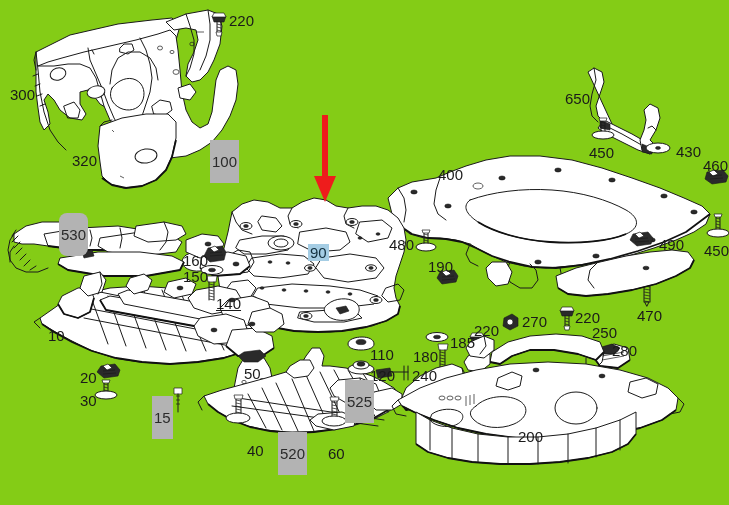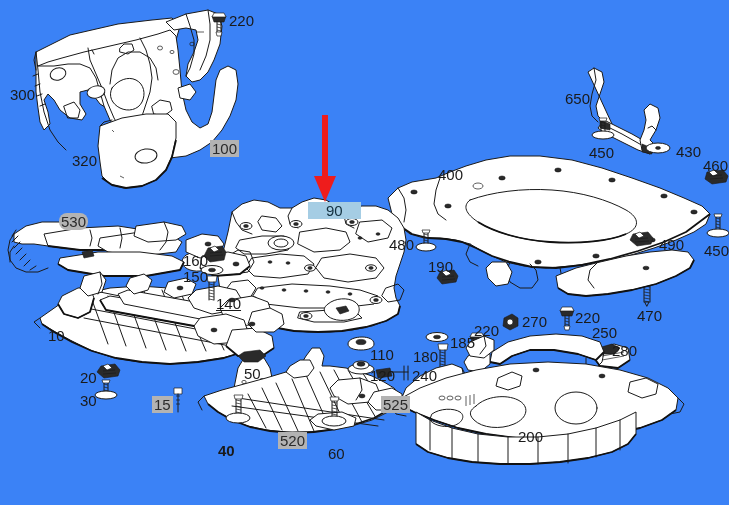--- a/index.html
+++ b/index.html
@@ -5,47 +5,48 @@
 <style>
   html, body {
     margin: 0;
     padding: 0;
     background: #ffffff;
   }
   #page {
     position: relative;
     width: 729px;
     height: 505px;
-    background: #3b82f6;
+    background: #84cc16;
     font-family: "Liberation Sans", sans-serif;
     overflow: hidden;
   }
   #artwork {
     position: absolute;
     left: 0; top: 0;
     width: 729px; height: 505px;
   }
   .callout {
     position: absolute;
     font-family: "Liberation Sans", sans-serif;
     font-size: 15px;
     line-height: 17px;
     color: #1a1a1a;
     white-space: nowrap;
     letter-spacing: 0px;
   }
   .callout.hl-gray {
     background: #b3b3b3;
     color: #2b2b2b;
-    padding: 0px 2px;
+    padding: 13px 2px;
   }
   .callout.hl-blue {
     background: #a5cde4;
     color: #13303f;
-    padding: 0px 18px;
+    padding: 0px 2px;
+    margin-top: 42px;
   }
   #arrow-layer {
     position: absolute;
     left: 0; top: 0;
     width: 729px; height: 505px;
     pointer-events: none;
   }
 </style>
 </head>
 <body>
@@ -559,20 +560,20 @@
       <div class="callout" style="left: 450px; top: 334px;">185</div>
       <div class="callout" style="left: 370px; top: 346px;">110</div>
       <div class="callout" style="left: 413px; top: 348px;">180</div>
       <div class="callout" style="left: 612px; top: 342px;">280</div>
       <div class="callout" style="left: 370px; top: 367px;">120</div>
       <div class="callout" style="left: 412px; top: 367px;">240</div>
       <div class="callout" style="left: 80px; top: 369px;">20</div>
       <div class="callout" style="left: 244px; top: 365px;">50</div>
       <div class="callout" style="left: 80px; top: 392px;">30</div>
       <div class="callout hl-gray" style="left: 152px; top: 396px;">15</div>
-      <div class="callout hl-gray" style="left: 345px; top: 396px; margin-left: 36px;">525</div>
-      <div class="callout" style="left: 218px; top: 442px; font-weight: bold;">40</div>
+      <div class="callout hl-gray" style="left: 345px; top: 380px;">525</div>
+      <div class="callout" style="left: 247px; top: 442px;">40</div>
       <div class="callout hl-gray" style="left: 278px; top: 432px;">520</div>
       <div class="callout" style="left: 328px; top: 445px;">60</div>
       <div class="callout" style="left: 518px; top: 428px;">200</div>
     </div>
 
 </div>
 
 </body></html>

